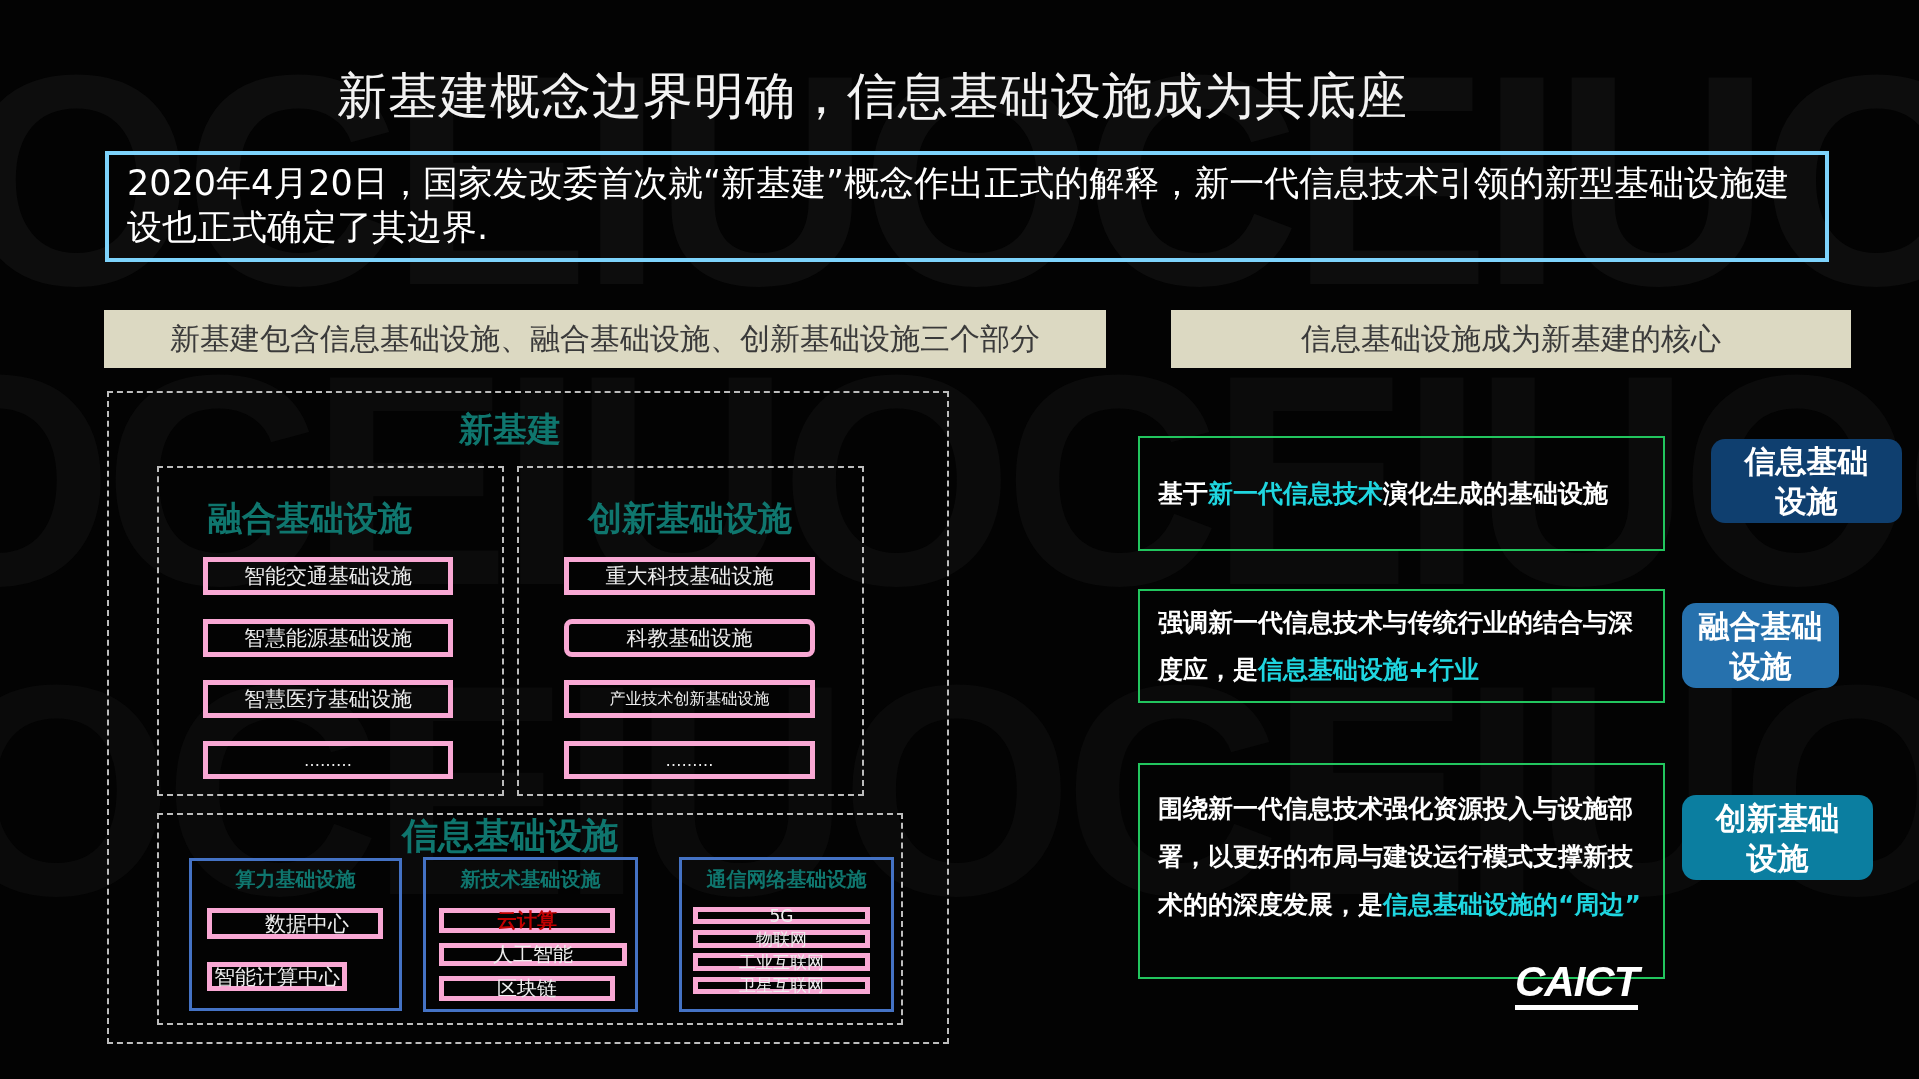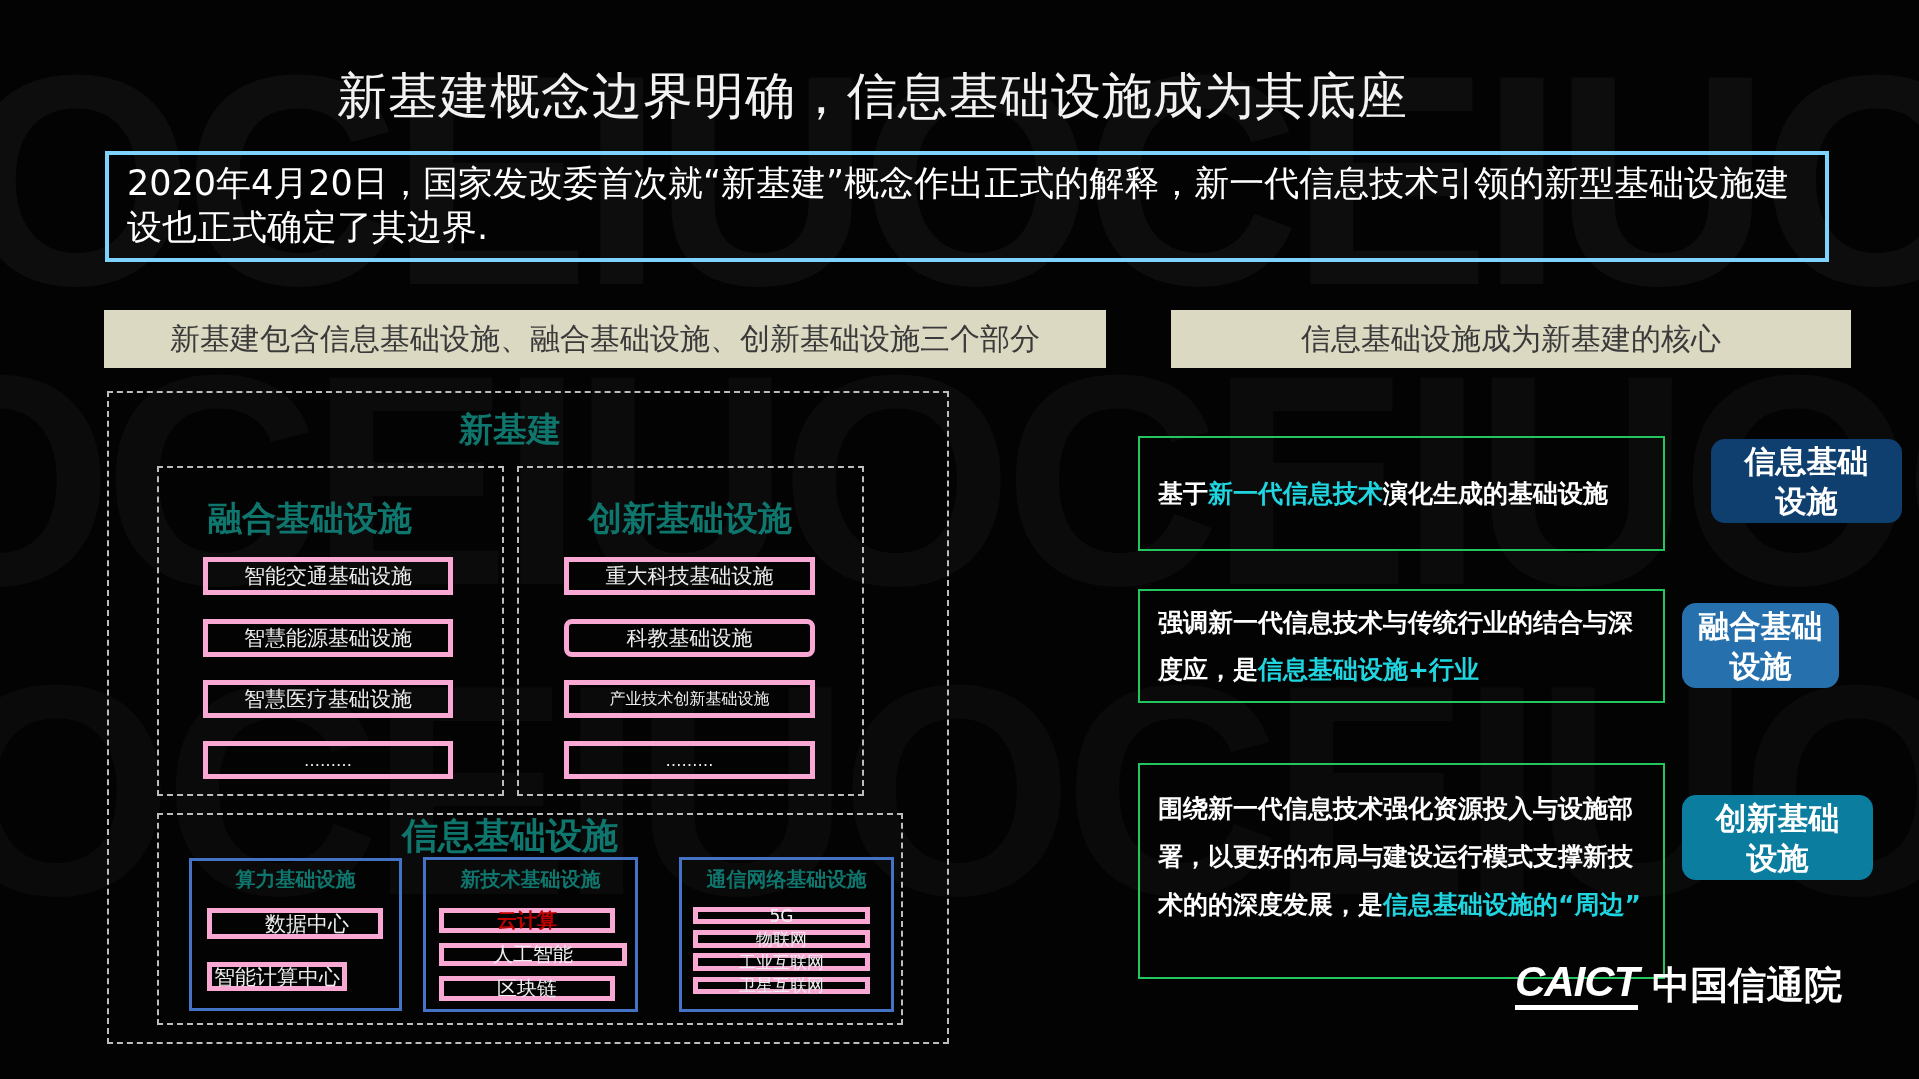--- a/index.html
+++ b/index.html
@@ -174,14 +174,13 @@
 </div>
 <div class="abs pill" style="left:1682px; top:795px; width:191px; height:85px; background:#0b7ea0;">
   <div>
       <div>创新基础</div>
       <div>设施</div>
     </div>
 </div>
 
 <div class="abs logo" style="left:1515px; top:960px; height:50px;">
   <span class="logo-en">CAICT</span>
-  <span class="logo-cn">中国信通院</span>
 </div>
 
 </body></html>

